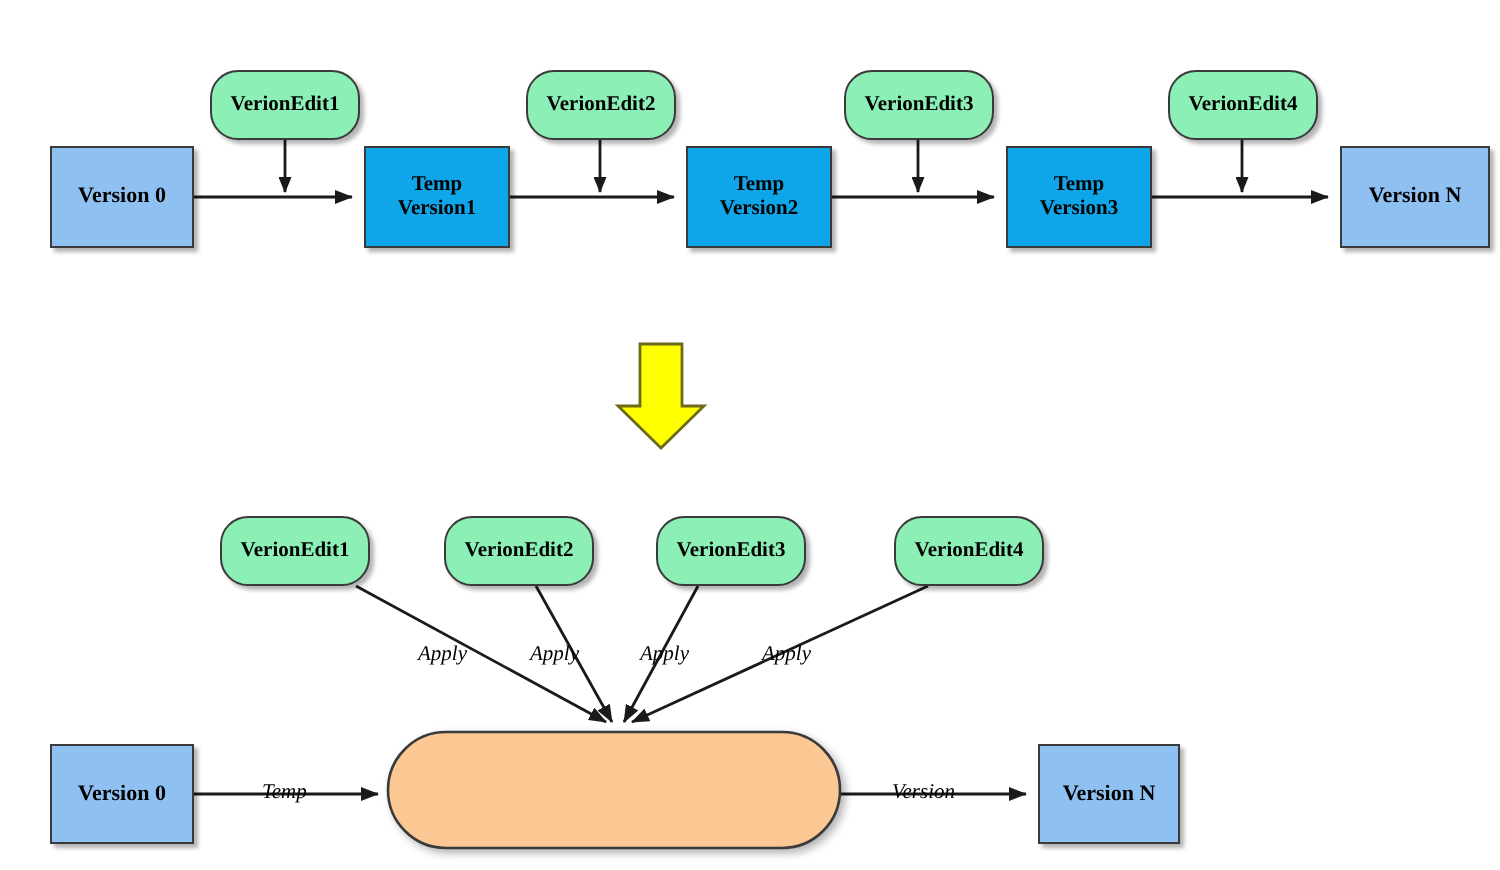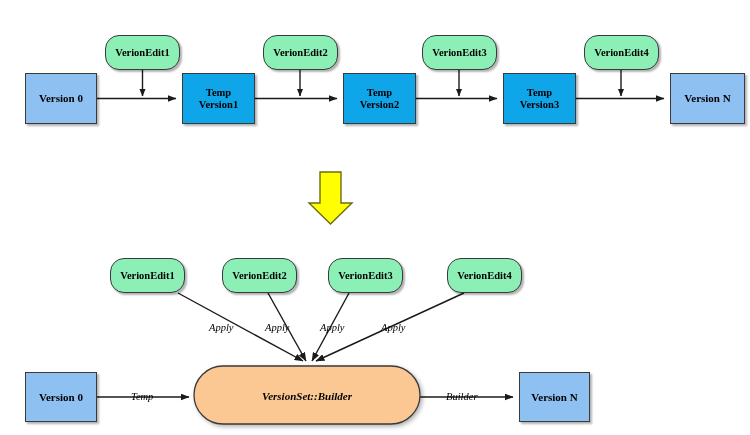--- a/index.html
+++ b/index.html
@@ -166,29 +166,26 @@
     <span>Apply</span>
   </div>
   <div class="edge-label" style="left:381px; top:322px; font-size:10.5px;">
     <span>Apply</span>
   </div>
 
   <div class="node node-blue" style="left:25px; top:372px; width:72px; height:50px; font-size:11px;">
     <span>Version  0</span>
   </div>
 
-  <div class="builder-label" style="left:194px; top:390px; width:226px; text-align:center; font-size:11px;">
-    <span>VersionSet::Builder</span>
-  </div>
 
   <div class="node node-blue" style="left:519px; top:372px; width:71px; height:50px; font-size:11px;">
     <span>Version  N</span>
   </div>
 
   <div class="edge-label" style="left:131px; top:391px; font-size:10.5px;">
     <span>Temp</span>
   </div>
 
   <div class="edge-label" style="left:446px; top:391px; font-size:10.5px;">
-    <span>Builder</span>
+    <span>Version</span>
   </div>
 
 </div>
 
 </body></html>

